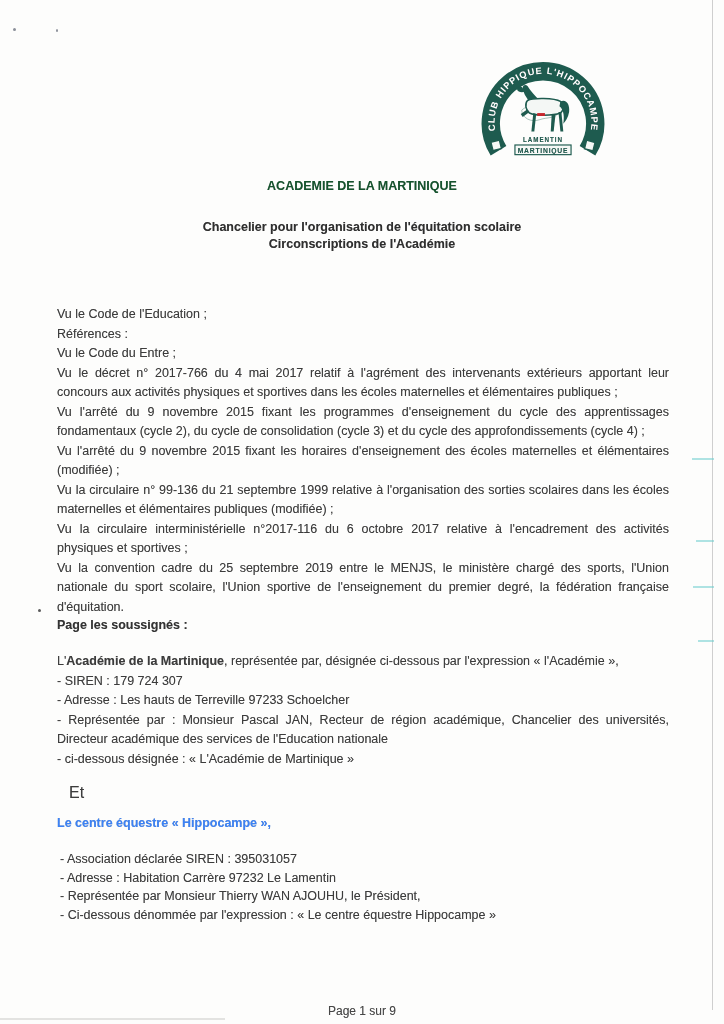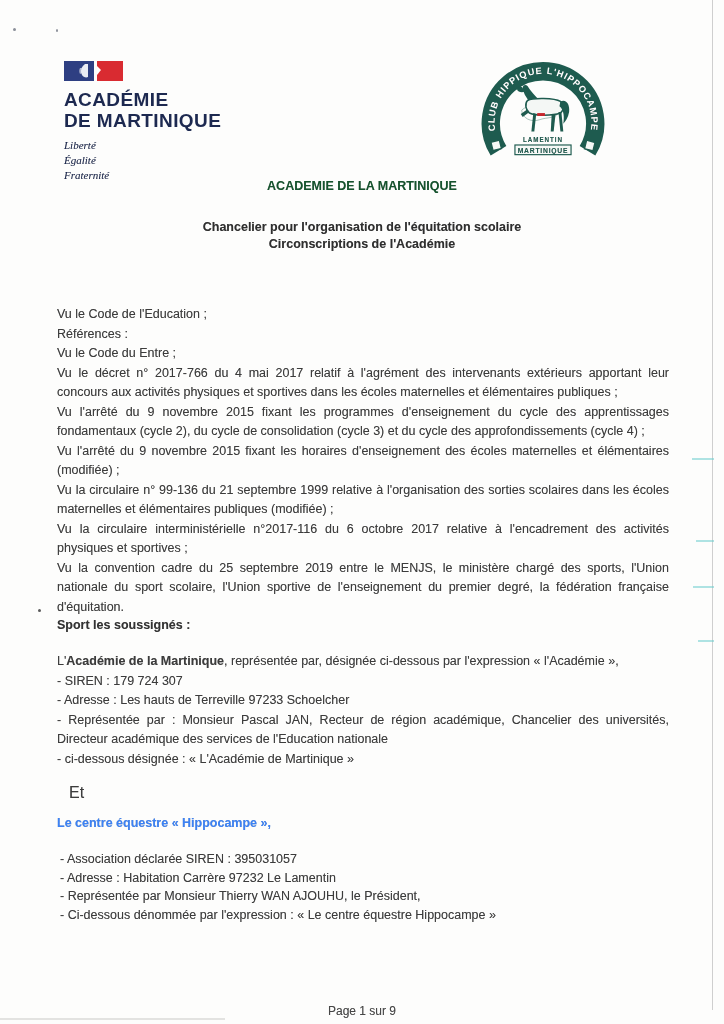--- a/index.html
+++ b/index.html
@@ -43,38 +43,20 @@
   .speck1{left:13px;top:28px;width:3px;height:3px;}
   .speck2{left:56px;top:29px;width:2px;height:3px;}
   .speck3{left:38px;top:609px;width:3px;height:3px;background:#5a5a5a;}
   .bottom-line{position:absolute;left:0;top:1018px;width:225px;height:2px;background:#e3e3e1;}
 </style>
 </head>
 <body>
 
 <div class="page">
 
-  <div class="ministry">
-    <svg class="flag" width="62" height="23" viewBox="0 0 62 23">
-      <rect x="0" y="1" width="30" height="20" fill="#2e3f82"></rect>
-      <path d="M21 4 C17 7 16 11 18 15 C19 17 22 18 24 17 L24 4 Z" fill="#ffffff" opacity="0.9"></path>
-      <path d="M16 8 C15 10 15 12 16 14 L18 13 C17 11 17 10 18 8 Z" fill="#ffffff" opacity="0.6"></path>
-      <rect x="33" y="1" width="26" height="20" fill="#d92b31"></rect>
-      <path d="M33 6 L37 10 L33 15 Z" fill="#ffffff"></path>
-    </svg>
-    <div class="wordmark">
-      <div>ACADÉMIE</div>
-      <div>DE MARTINIQUE</div>
-    </div>
-    <div class="motto">
-      <div>Liberté</div>
-      <div>Égalité</div>
-      <div>Fraternité</div>
-    </div>
-  </div>
 
   <svg class="club" viewBox="0 0 132 122">
     <defs>
       <path id="clubArc" d="M 25,97 A 50 50 0 1 1 107,97" fill="none"></path>
     </defs>
 
     <path d="M 20,98 A 54 54 0 1 1 112,98" fill="none" stroke="#1e5b4f" stroke-width="19"></path>
 
     <rect x="13" y="88" width="9" height="9" fill="#f6f8f6" stroke="#1e5b4f" stroke-width="1.4" transform="rotate(-14 17 92)"></rect>
     <rect x="110" y="88" width="9" height="9" fill="#f6f8f6" stroke="#1e5b4f" stroke-width="1.4" transform="rotate(14 114 92)"></rect>
@@ -114,21 +96,21 @@
     <p>Références :</p>
     <p>Vu le Code du Entre ;</p>
     <p>Vu le décret n° 2017-766 du 4 mai 2017 relatif à l'agrément des intervenants extérieurs apportant leur concours aux activités physiques et sportives dans les écoles maternelles et élémentaires publiques ;</p>
     <p>Vu l'arrêté du 9 novembre 2015 fixant les programmes d'enseignement du cycle des apprentissages fondamentaux (cycle 2), du cycle de consolidation (cycle 3) et du cycle des approfondissements (cycle 4) ;</p>
     <p>Vu l'arrêté du 9 novembre 2015 fixant les horaires d'enseignement des écoles maternelles et élémentaires (modifiée) ;</p>
     <p>Vu la circulaire n° 99-136 du 21 septembre 1999 relative à l'organisation des sorties scolaires dans les écoles maternelles et élémentaires publiques (modifiée) ;</p>
     <p>Vu la circulaire interministérielle n°2017-116 du 6 octobre 2017 relative à l'encadrement des activités physiques et sportives ;</p>
     <p>Vu la convention cadre du 25 septembre 2019 entre le MENJS, le ministère chargé des sports, l'Union nationale du sport scolaire, l'Union sportive de l'enseignement du premier degré, la fédération française d'équitation.</p>
   </div>
 
-  <div class="parties-heading">Sport les soussignés :</div>
+  <div class="parties-heading">Page les soussignés :</div>
 
   <div class="academy">
     <p><span>L'</span><span class="b">Académie de la Martinique</span><span>, représentée par, désignée ci-dessous par l'expression « l'Académie »,</span></p>
     <p>- SIREN : 179 724 307</p>
     <p>- Adresse : Les hauts de Terreville 97233 Schoelcher</p>
     <p>- Représentée par : Monsieur Pascal JAN, Recteur de région académique, Chancelier des universités, Directeur académique des services de l'Education nationale</p>
     <p>- ci-dessous désignée : « L'Académie de Martinique »</p>
   </div>
 
   <div class="connector">Et</div>

